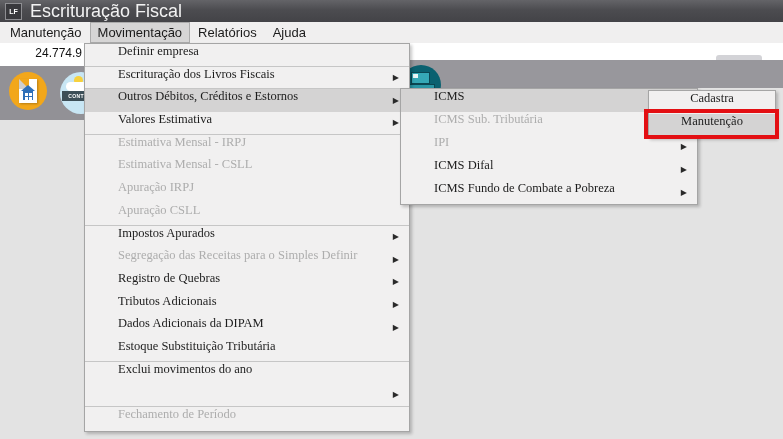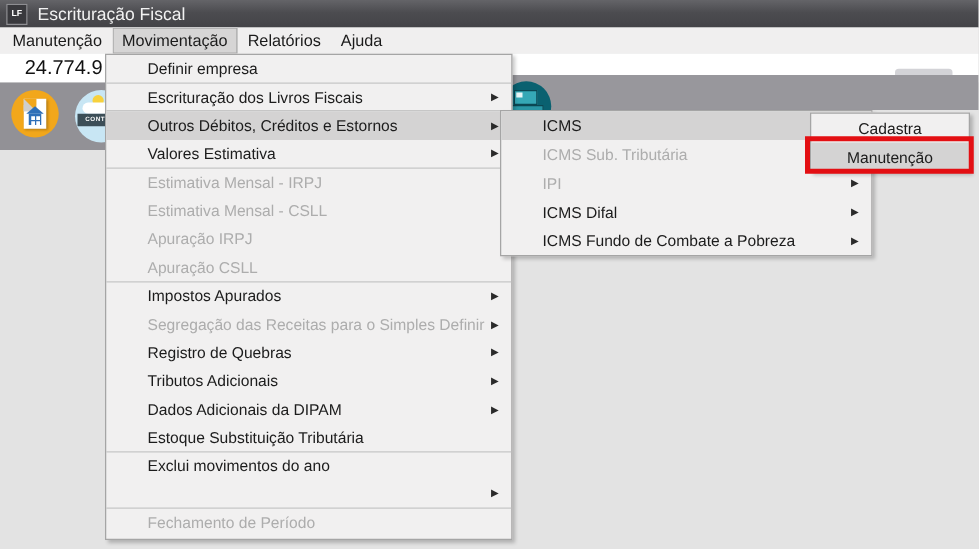--- a/index.html
+++ b/index.html
@@ -5,32 +5,32 @@
   html,body{margin:0;padding:0;}
   body{font-family:"Liberation Sans",sans-serif;background:#e3e3e3;}
   #screen{position:relative;width:783px;height:439px;background:#e3e3e3;overflow:hidden;cursor:default;}
 
   
   .titlebar{position:absolute;left:0;top:0;width:783px;height:22px;
     background:linear-gradient(180deg,#646468 0%,#4c4c50 45%,#434347 100%);
     display:flex;align-items:center;}
   .app-icon{width:15px;height:15px;margin-left:5px;background:#39393d;border:1px solid #8e8e92;
     color:#fff;font-size:7px;font-weight:bold;display:flex;align-items:center;justify-content:center;}
-  .title-text{color:#f2f2f2;font-size:14px;margin-left:8px;white-space:nowrap;}
+  .title-text{color:#f2f2f2;font-size:18px;margin-left:8px;white-space:nowrap;}
 
   
   .menubar{position:absolute;left:0;top:22px;width:783px;height:21px;background:#f0efef;
     display:flex;align-items:stretch;padding-left:2px;box-sizing:border-box;}
   .mb-item{display:flex;align-items:center;padding:0 8px;font-size:13px;color:#1b1b1b;white-space:nowrap;}
   .mb-item.active{background:#d6d5d5;box-shadow:inset 0 0 0 1px #ababab;}
 
   
   .whiterow{position:absolute;left:0;top:43px;width:783px;height:23px;background:#ffffff;}
   .company-number{position:absolute;left:0;top:46px;width:82px;text-align:right;
-    font-size:16px;color:#111;}
+    font-size:12px;color:#111;}
   .window-fragment{position:absolute;left:716px;top:55px;width:46px;height:7px;
     background:#d3d3d7;border-radius:3px 3px 0 0;}
 
   
   .band{position:absolute;left:84px;top:60px;width:699px;height:28px;background:#98979c;}
   .leftblock{position:absolute;left:0;top:66px;width:84px;height:54px;background:#929196;}
 
   
   .circ{position:absolute;border-radius:50%;}
   .icon-company{left:9px;top:72px;width:38px;height:38px;background:#f2a71b;z-index:2;}
@@ -56,22 +56,22 @@
   .icon-monitor .glint{position:absolute;left:12px;top:9px;width:5px;height:4px;background:#e9f6f7;}
   .icon-monitor .base{position:absolute;left:8px;top:19px;width:24px;height:4px;background:#2a96a5;border:1px solid #0b4753;}
 
   
   .menu{position:absolute;background:#f1f0f0;border:1px solid #a5a5a5;box-sizing:border-box;
     box-shadow:2px 2px 3px rgba(0,0,0,.22);}
   .menu-main{left:84px;top:43px;width:326px;height:389px;z-index:10;}
   .menu-sub{left:400px;top:88px;width:298px;height:117px;z-index:11;}
   .menu-third{left:648px;top:90px;width:128px;height:48px;z-index:12;}
 
-  .mi{position:relative;height:22.7px;display:flex;align-items:center;padding-left:33px;
-    font-size:12.5px;color:#1c1c1c;white-space:nowrap;box-sizing:border-box;}
+  .mi{position:relative;height:22.7px;display:flex;padding-left:33px;
+    font-size:12.5px;color:#1c1c1c;white-space:nowrap;box-sizing:border-box;font-family:Liberation Serif, serif;}
   .menu-sub .mi,.menu-third .mi{height:23px;}
   .menu-third .mi{padding-left:0;justify-content:center;}
   .mi.sep{border-bottom:1px solid #c6c6c6;}
   .mi.hl{background:#d4d3d3;}
   .mi.disabled{color:#adadad;}
   .arrow{position:absolute;right:10px;top:50%;transform:translateY(-50%);
     font-size:8px;color:#2a2a2a;line-height:1;}
 
   
   .red-box{position:absolute;left:644px;top:109px;width:135px;height:30px;box-sizing:border-box;

